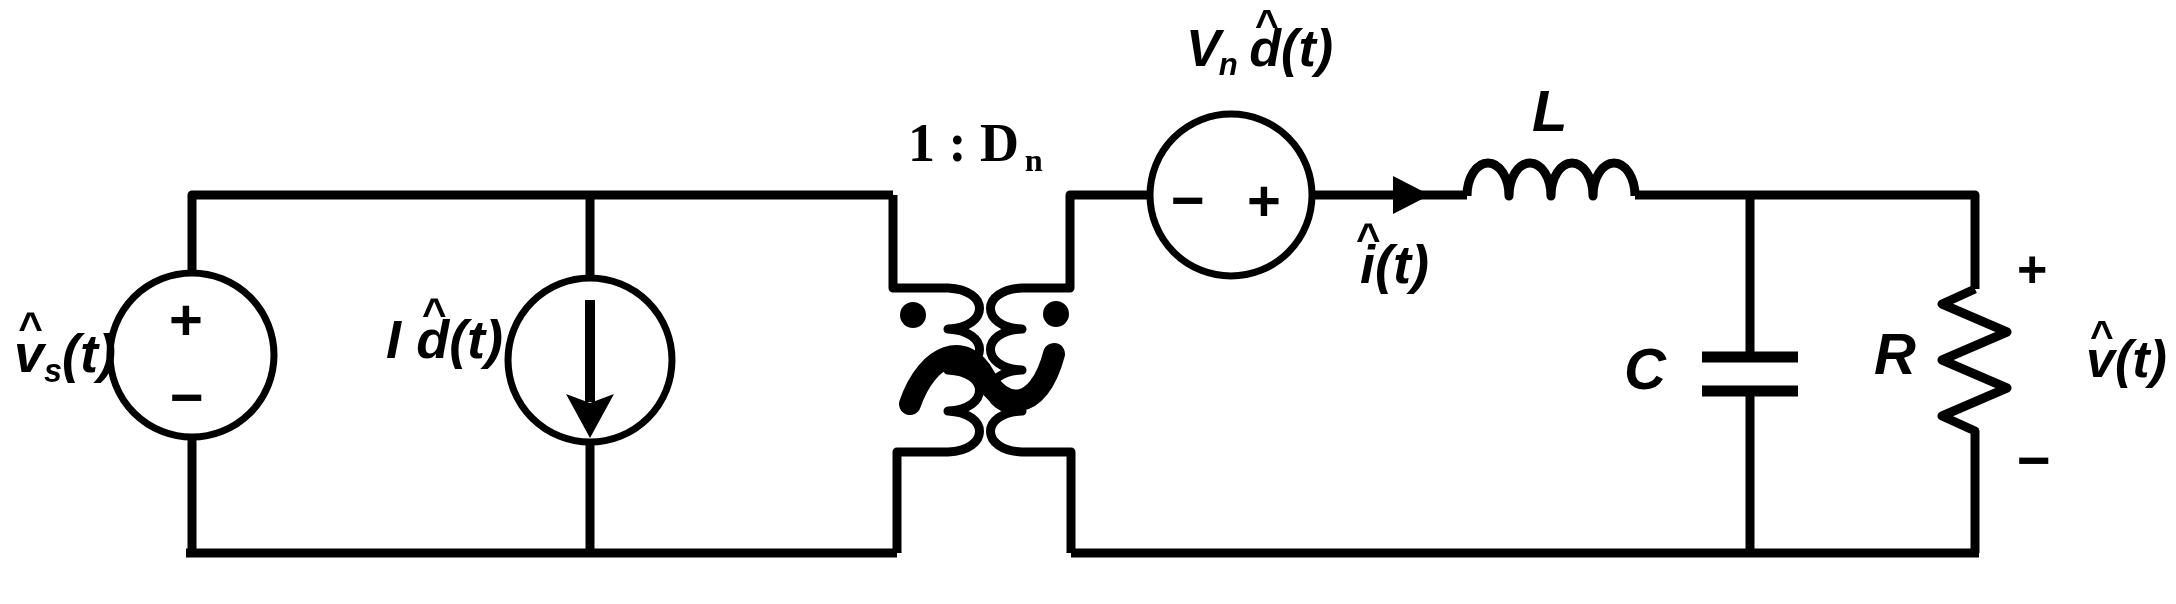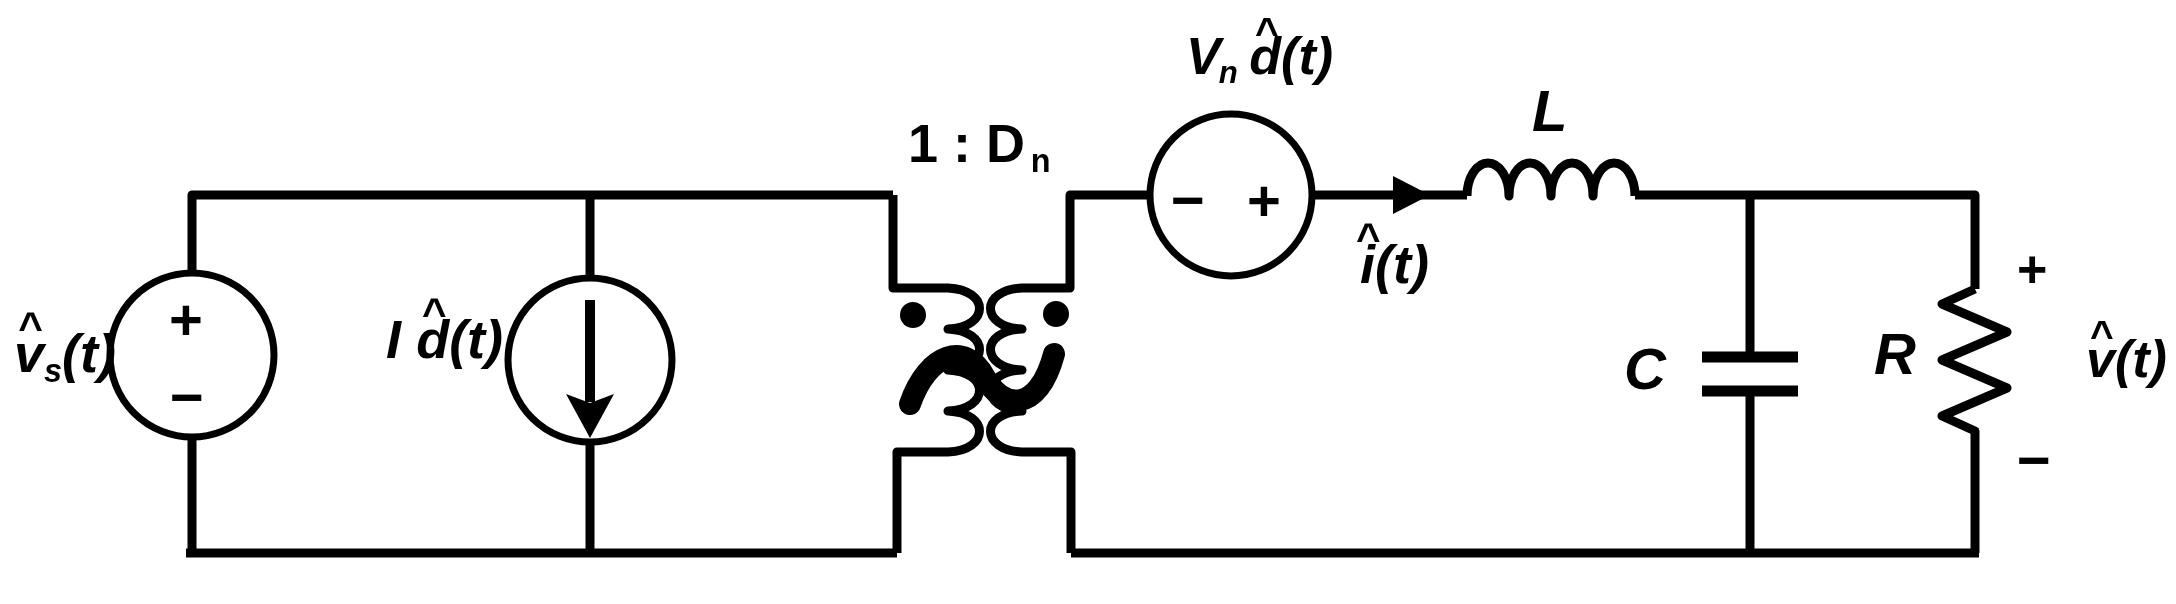--- a/index.html
+++ b/index.html
@@ -10,21 +10,21 @@
     color:#000;
     font-family:"Liberation Sans",sans-serif;
     overflow:hidden;
   }
   .schem{position:absolute;left:0;top:0;}
   .lbl{
     position:absolute;
     font-weight:bold;font-style:italic;
     line-height:1;white-space:nowrap;
   }
-  .upright{font-style:normal;}
+  .upright{font-style:normal;font-family:Liberation Serif, serif;}
   .sub{font-size:0.60em;vertical-align:-0.30em;}
   .hatwrap{position:relative;display:inline-block;}
   .hat{
     position:absolute;left:55%;top:-0.44em;
     transform:translateX(-50%);
     font-style:normal;font-size:0.78em;
   }
   .sign{
     position:absolute;
     font-weight:bold;font-style:normal;line-height:1;
@@ -93,21 +93,21 @@
   <div class="sign" style="left:170px;top:368px;font-size:58px;">−</div>
 
   <div class="lbl" style="left:386px;top:312px;font-size:54px;">
     <span>I</span><span class="hatwrap" style="margin-left:0.28em;"><span class="hat">^</span><span>d</span></span><span>(t)</span>
   </div>
 
   <div class="lbl upright" style="left:908px;top:116px;font-size:54px;">
     <span>1 : D</span><span class="sub upright" style="margin-left:0.18em;">n</span>
   </div>
 
-  <div class="lbl" style="left:1186px;top:30px;font-size:52px;">
+  <div class="lbl" style="left:1186px;top:22px;font-size:52px;">
     <span>V</span><span class="sub" style="margin-left:-0.06em;">n</span><span class="hatwrap" style="margin-left:0.22em;"><span class="hat">^</span><span>d</span></span><span>(t)</span>
   </div>
   <div class="sign" style="left:1171px;top:171px;font-size:58px;">−</div>
   <div class="sign" style="left:1247px;top:172px;font-size:58px;">+</div>
 
   <div class="lbl" style="left:1360px;top:237px;font-size:54px;">
     <span class="hatwrap"><span class="hat">^</span><span>i</span></span><span>(t)</span>
   </div>
 
   <div class="lbl" style="left:1532px;top:82px;font-size:58px;">L</div>

